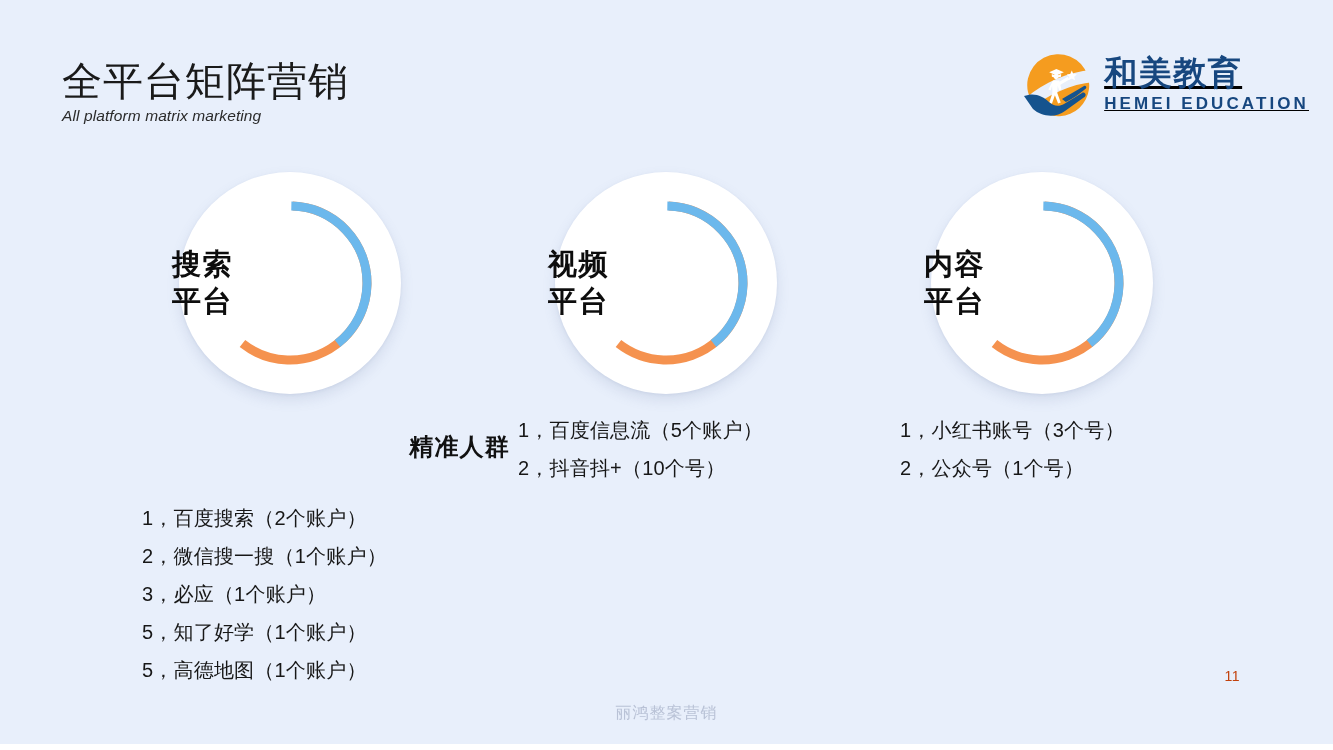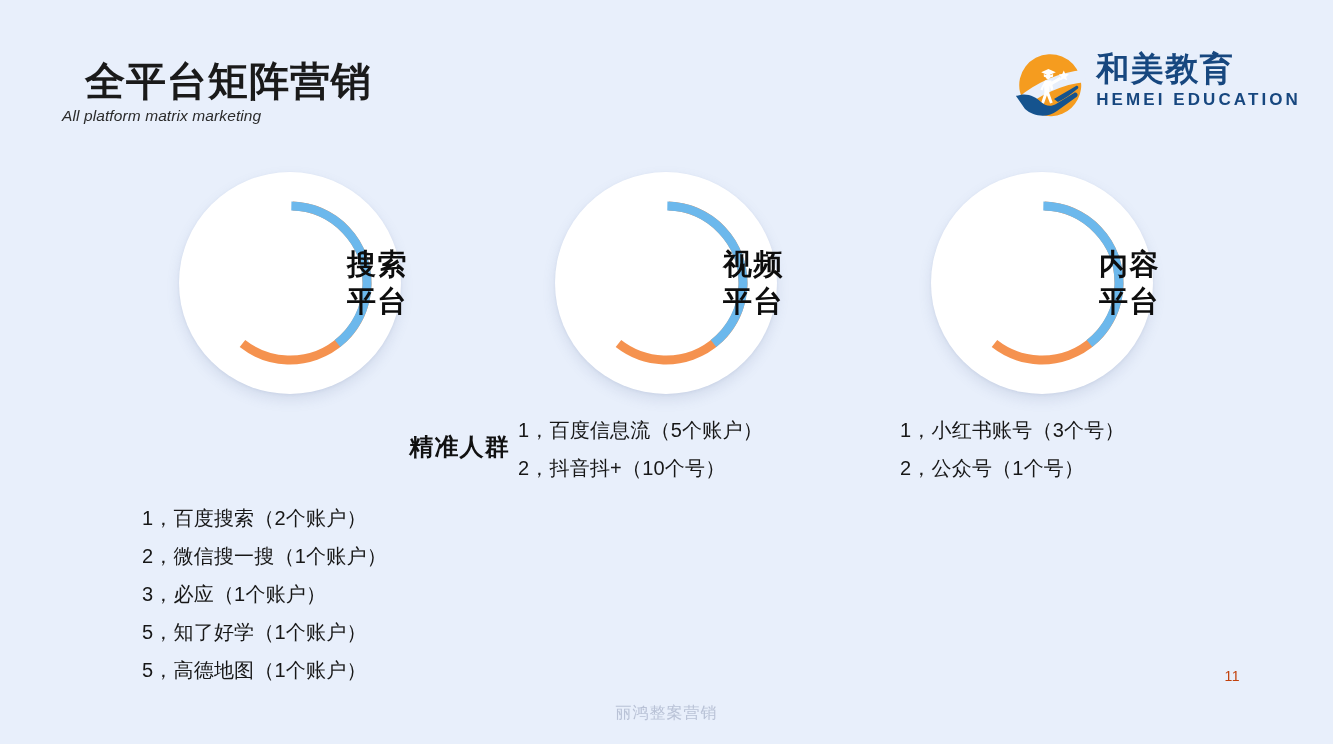--- a/index.html
+++ b/index.html
@@ -13,52 +13,51 @@
   .slide {
     position:relative;
     width:1333px; height:750px;
     background:#e8effb;
     overflow:hidden;
   }
   
   .header { position:absolute; left:0; top:0; width:100%; height:150px; }
   .title-block { position:absolute; left:62px; top:58px; }
   .title-cn {
-    font-size:40px; font-weight:700; color:#1a1a1a;
+    font-size:40px; font-weight:400; color:#1a1a1a;
     letter-spacing:1px; line-height:1.18;
     font-family:"Liberation Sans","DejaVu Sans",sans-serif;
-    margin-left:23px;
   }
   .title-en {
     font-size:15.5px; font-weight:400; color:#2b2b2b;
     letter-spacing:0.1px; margin-top:2px;font-style:italic;
   }
   
-  .logo { position:absolute; right:32px; top:52px; display:flex; align-items:flex-start; }
+  .logo { position:absolute; right:24px; top:52px; display:flex; align-items:center;text-decoration:underline; }
   .logo-mark { width:76px; height:66px; flex:0 0 auto; }
   .logo-text { margin-left:8px; display:flex; flex-direction:column; justify-content:center; }
   .logo-cn {
     font-size:33px; font-weight:700; color:#17477f;
     letter-spacing:1.5px; line-height:1.05;
     font-family:"Liberation Sans","DejaVu Sans",sans-serif;
   }
   .logo-en {
     font-size:17px; font-weight:700; color:#17477f;
     letter-spacing:3.1px; margin-top:3px;
   }
   
   .columns { position:absolute; left:0; top:172px; width:100%; }
   .col { position:absolute; top:0; width:440px; }
   .col-1 { left:70px; }
   .col-2 { left:446px; }
   .col-3 { left:822px; }
 
   .circle-wrap {
     position:relative; width:236px; height:222px;
-    margin:0 auto; display:flex; align-items:center; justify-content:flex-end;
+    margin:0 auto; display:flex; align-items:center; justify-content:flex-start;
   }
   .disc {
     position:absolute; left:50%; top:50%;
     transform:translate(-50%,-50%);
     width:222px; height:222px; border-radius:50%;
     background:#ffffff;
     box-shadow:0 6px 13px rgba(100,120,160,0.16), 0 1px 3px rgba(100,120,160,0.10);
   }
   .ring { position:absolute; left:50%; top:50%; transform:translate(-50%,-50%); }
   .ring svg { display:block; }

